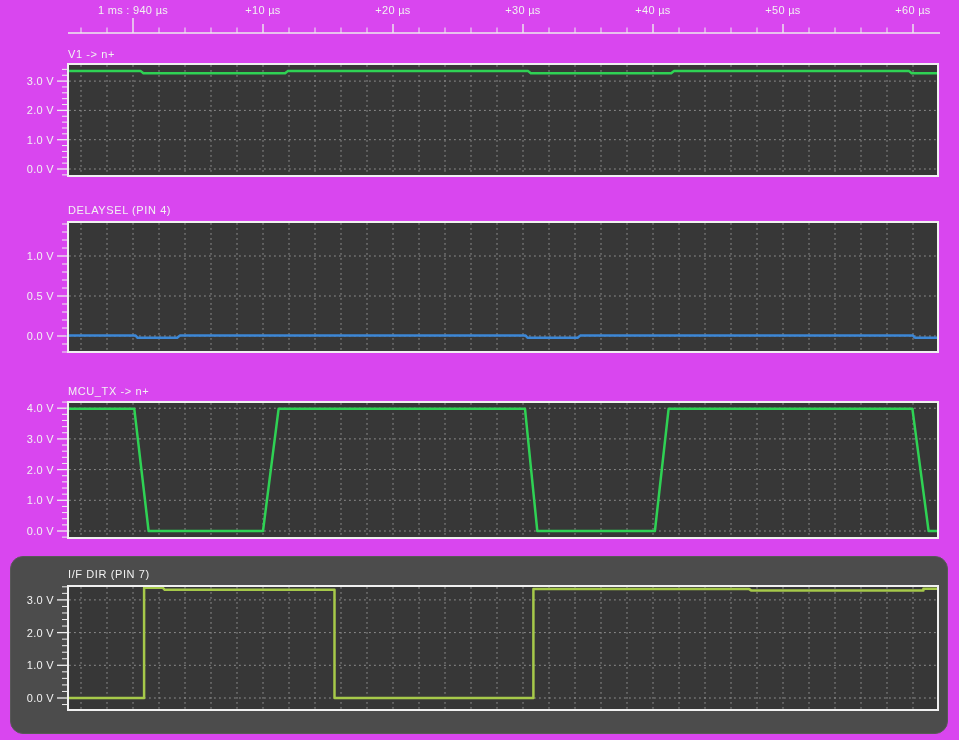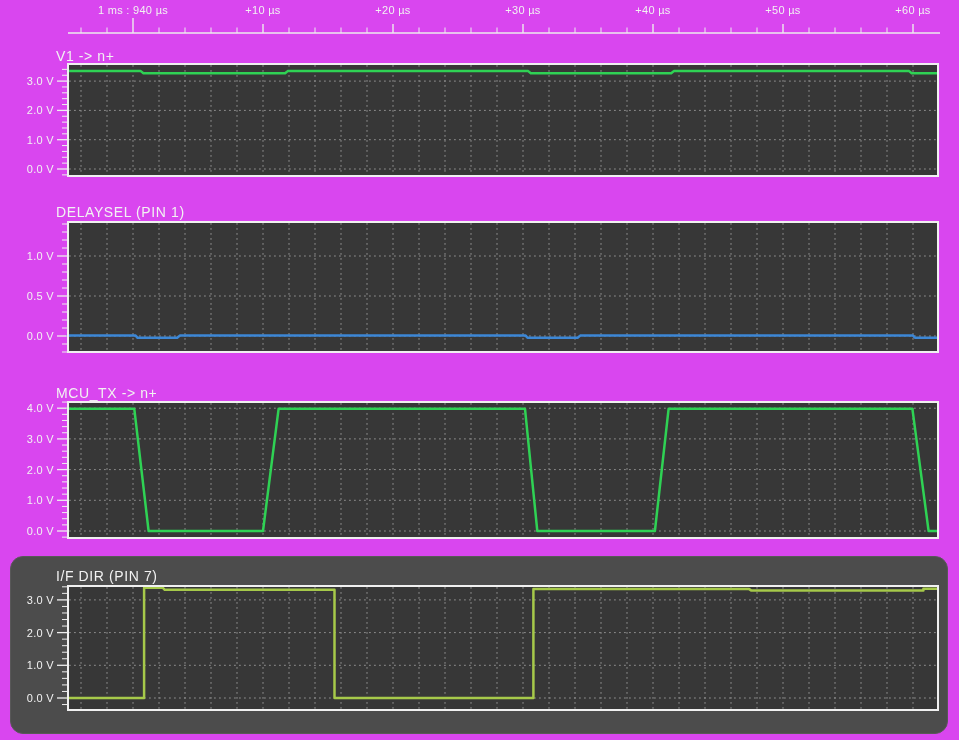--- a/index.html
+++ b/index.html
@@ -7,22 +7,22 @@
     position:relative;width:959px;height:740px;overflow:hidden;
     background:#d946ef;
     font-family:"Liberation Sans", sans-serif;
   }
   .selected-panel-bg{
     position:absolute;left:10px;top:556px;width:938px;height:178px;
     background:#4c4c4c;border:1px solid #585858;border-radius:13px;
     box-sizing:border-box;
   }
   .panel-title{
-    position:absolute;left:56px;
-    color:#f2f2f2;font-size:14px;letter-spacing:0.6px;
+    position:absolute;left:68px;
+    color:#f2f2f2;font-size:11px;letter-spacing:0.6px;
     white-space:pre;
   }
   svg{position:absolute;left:0;}
   svg text{
     font-family:"Liberation Sans", sans-serif;
     fill:#f2f2f2;font-size:11px;letter-spacing:0.3px;
   }
 </style>
 </head>
 <body>
@@ -72,21 +72,21 @@
           <text x="393" y="14" text-anchor="middle">+20 µs</text>
           <text x="523" y="14" text-anchor="middle">+30 µs</text>
           <text x="653" y="14" text-anchor="middle">+40 µs</text>
           <text x="783" y="14" text-anchor="middle">+50 µs</text>
           <text x="913" y="14" text-anchor="middle">+60 µs</text>
         </g>
       </svg>
     </div>
 
   <div class="panel-title" style="top:48px">V1 -&gt; n+</div>
-  <div class="panel-title" style="top:204px">DELAYSEL (PIN 1)</div>
+  <div class="panel-title" style="top:204px">DELAYSEL (PIN 4)</div>
   <div class="panel-title" style="top:385px">MCU_TX -&gt; n+</div>
   <div class="panel-title" style="top:568px">I/F DIR (PIN 7)</div>
 
   <div id="plots-mount">
       <svg width="959" height="136" style="top:52px">
         <rect x="68" y="12" width="870" height="112" fill="#373737"></rect>
         <g>
           <line x1="81" y1="13" x2="81" y2="123" stroke="#8d8d8d" stroke-width="1" stroke-dasharray="1.8 3.2"></line>
           <line x1="107" y1="13" x2="107" y2="123" stroke="#8d8d8d" stroke-width="1" stroke-dasharray="1.8 3.2"></line>
           <line x1="133" y1="13" x2="133" y2="123" stroke="#8d8d8d" stroke-width="1" stroke-dasharray="1.8 3.2"></line>

